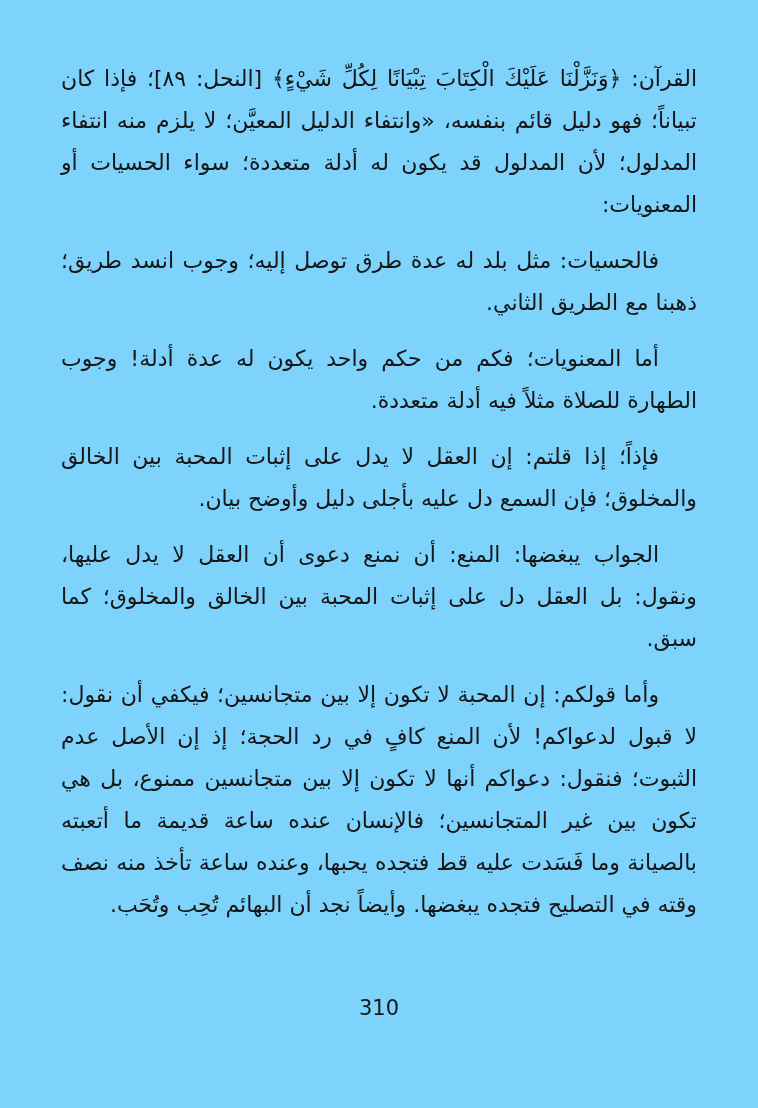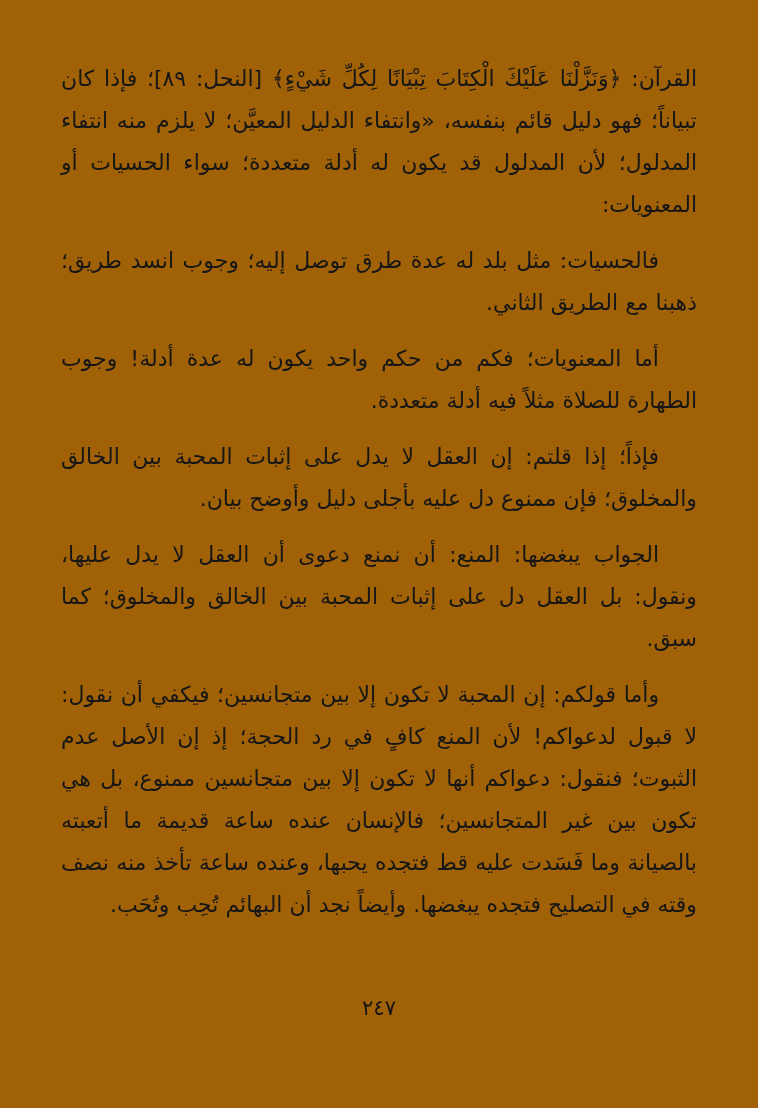--- a/index.html
+++ b/index.html
@@ -4,21 +4,21 @@
 <style>
   html, body {
     margin: 0;
     padding: 0;
     background: #ffffff;
   }
   .page {
     position: relative;
     width: 758px;
     height: 1108px;
-    background: #a16207;
+    background: #7dd3fc;
     font-family: "DejaVu Sans", sans-serif;
     color: #161616;
     overflow: hidden;
     box-sizing: border-box;
   }
   .text-block {
     position: absolute;
     top: 58px;
     right: 61px;
     left: 61px;
@@ -47,19 +47,19 @@
   }
 </style>
 </head>
 <body>
 
 <div class="page">
   <div class="text-block">
     <p class="para">القرآن: ﴿وَنَزَّلْنَا عَلَيْكَ الْكِتَابَ تِبْيَانًا لِكُلِّ شَيْءٍ﴾ [النحل: ٨٩]؛ فإذا كان تبياناً؛ فهو دليل قائم بنفسه، «وانتفاء الدليل المعيَّن؛ لا يلزم منه انتفاء المدلول؛ لأن المدلول قد يكون له أدلة متعددة؛ سواء الحسيات أو المعنويات:</p>
     <p class="para indent">فالحسيات: مثل بلد له عدة طرق توصل إليه؛ وجوب انسد طريق؛ ذهبنا مع الطريق الثاني.</p>
     <p class="para indent">أما المعنويات؛ فكم من حكم واحد يكون له عدة أدلة! وجوب الطهارة للصلاة مثلاً فيه أدلة متعددة.</p>
-    <p class="para indent">فإذاً؛ إذا قلتم: إن العقل لا يدل على إثبات المحبة بين الخالق والمخلوق؛ فإن ممنوع دل عليه بأجلى دليل وأوضح بيان.</p>
+    <p class="para indent">فإذاً؛ إذا قلتم: إن العقل لا يدل على إثبات المحبة بين الخالق والمخلوق؛ فإن السمع دل عليه بأجلى دليل وأوضح بيان.</p>
     <p class="para indent">الجواب يبغضها: المنع: أن نمنع دعوى أن العقل لا يدل عليها، ونقول: بل العقل دل على إثبات المحبة بين الخالق والمخلوق؛ كما سبق.</p>
     <p class="para indent">وأما قولكم: إن المحبة لا تكون إلا بين متجانسين؛ فيكفي أن نقول: لا قبول لدعواكم! لأن المنع كافٍ في رد الحجة؛ إذ إن الأصل عدم الثبوت؛ فنقول: دعواكم أنها لا تكون إلا بين متجانسين ممنوع، بل هي تكون بين غير المتجانسين؛ فالإنسان عنده ساعة قديمة ما أتعبته بالصيانة وما فَسَدت عليه قط فتجده يحبها، وعنده ساعة تأخذ منه نصف وقته في التصليح فتجده يبغضها. وأيضاً نجد أن البهائم تُحِب وتُحَب.</p>
   </div>
 
-  <div class="page-number">٢٤٧</div>
+  <div class="page-number">310</div>
 </div>
 
 </body></html>

